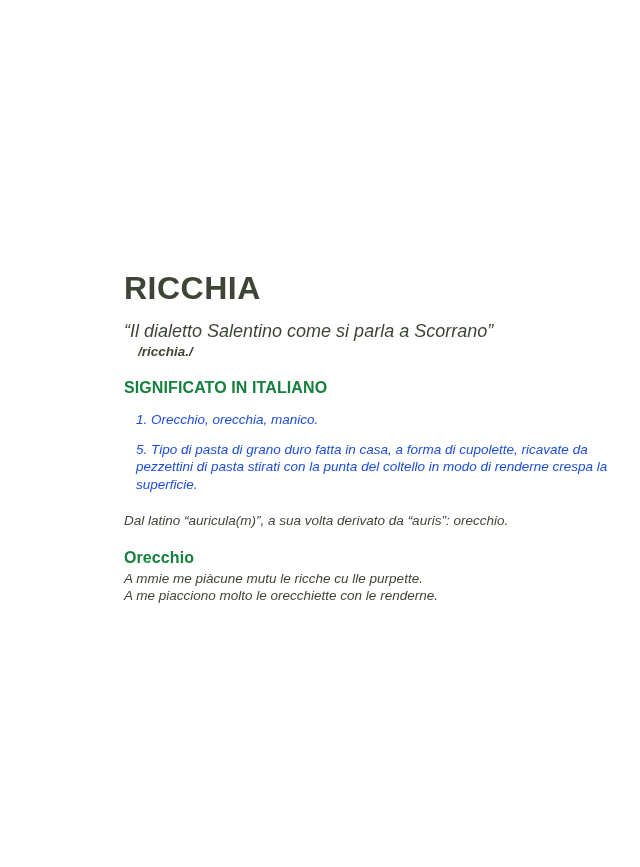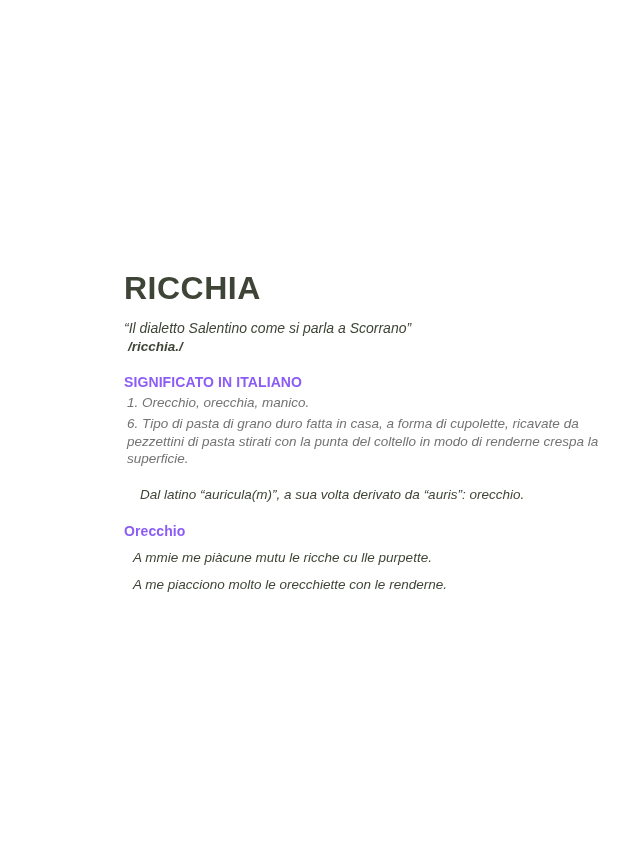--- a/index.html
+++ b/index.html
@@ -28,82 +28,82 @@
   }
   .headword {
     font-size: 32px;
     font-weight: bold;
     letter-spacing: 0.5px;
     color: #3e4536;
     margin: 0 0 14px 0;
     line-height: 1.05;
   }
   .subtitle {
-    font-size: 14px;
+    font-size: 18px;
     font-style: italic;
     color: #3e4536;
     line-height: 1.28;
     margin: 0;
   }
   .pronunciation {
     font-size: 13.5px;
     font-style: italic;
     font-weight: bold;
     color: #3e4536;
     line-height: 1.28;
-    margin: 0 0 18px 4px;
+    margin: 0 0 18px 14px;
   }
   .section {
     margin-bottom: 18px;
   }
   .section-title {
-    font-size: 14px;
+    font-size: 16px;
     font-weight: bold;
-    color: #8b5cf6;
+    color: #15803d;
     margin: 0 0 1px 0;
     line-height: 1.3;
     letter-spacing: 0.1px;
   }
   .section-body {
     font-size: 13.5px;
     font-style: italic;
     color: #3e4536;
     line-height: 1.32;
-    margin: 16px;
+    margin: 0;
   }
   .sense {
     font-size: 13.5px;
     font-style: italic;
-    color: #737373;
+    color: #1d4ed8;
     line-height: 1.32;
-    margin: 3px;
+    margin: 12px;
   }
   .example-line {
     font-size: 13.5px;
     font-style: italic;
     color: #3e4536;
     line-height: 1.32;
-    margin: 9px;
+    margin: 0;
   }
 </style>
 </head>
 <body>
 
 <div class="page">
   <article class="entry">
 
     <h1 class="headword">RICCHIA</h1>
 
     <p class="subtitle">“Il dialetto Salentino come si parla a Scorrano”</p>
     <p class="pronunciation">/ricchia./</p>
 
     <section class="section">
       <h2 class="section-title">SIGNIFICATO IN ITALIANO</h2>
       <p class="sense">1. Orecchio, orecchia, manico.</p>
-      <p class="sense">6. Tipo di pasta di grano duro fatta in casa, a forma di cupolette, ricavate da pezzettini di pasta stirati con la punta del coltello in modo di renderne crespa la superficie.</p>
+      <p class="sense">5. Tipo di pasta di grano duro fatta in casa, a forma di cupolette, ricavate da pezzettini di pasta stirati con la punta del coltello in modo di renderne crespa la superficie.</p>
     </section>
 
     <section class="section">
       <p class="section-body etim-text">Dal latino “auricula(m)”, a  sua volta derivato da “auris”: orecchio.</p>
     </section>
 
     <section class="section">
       <h2 class="section-title">Orecchio</h2>
       <p class="example-line">A mmie me piàcune mutu le ricche cu lle purpette.</p>
       <p class="example-line">A me piacciono molto le orecchiette con le renderne.</p>

